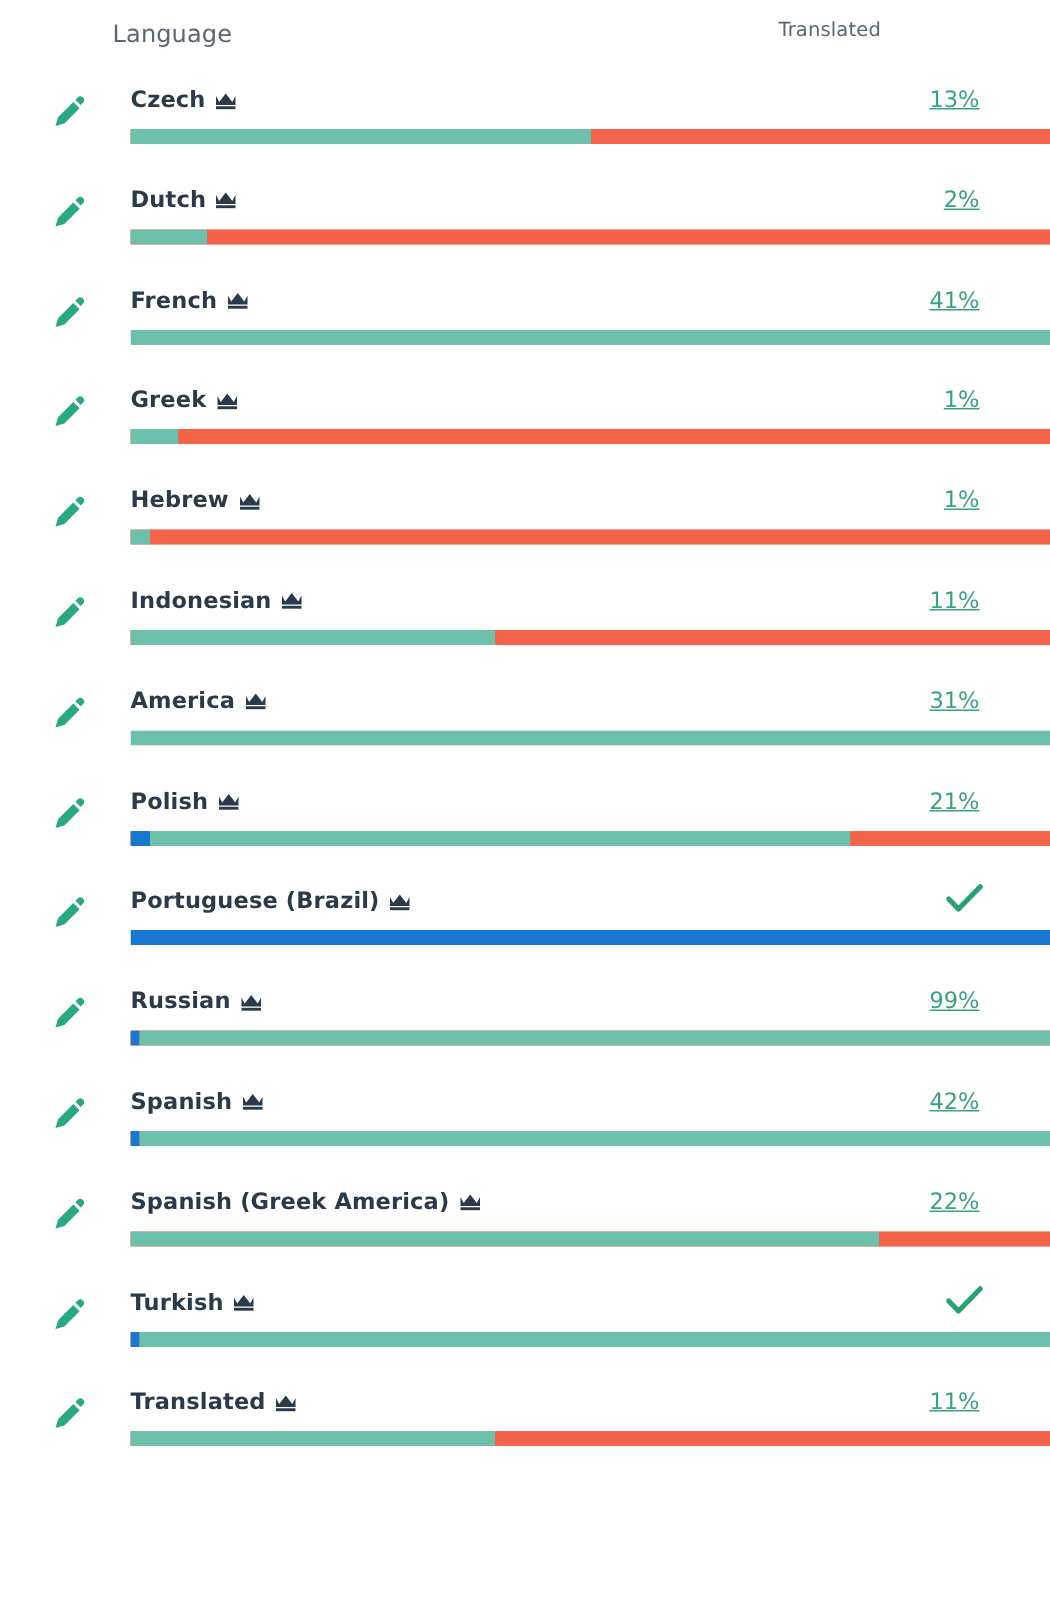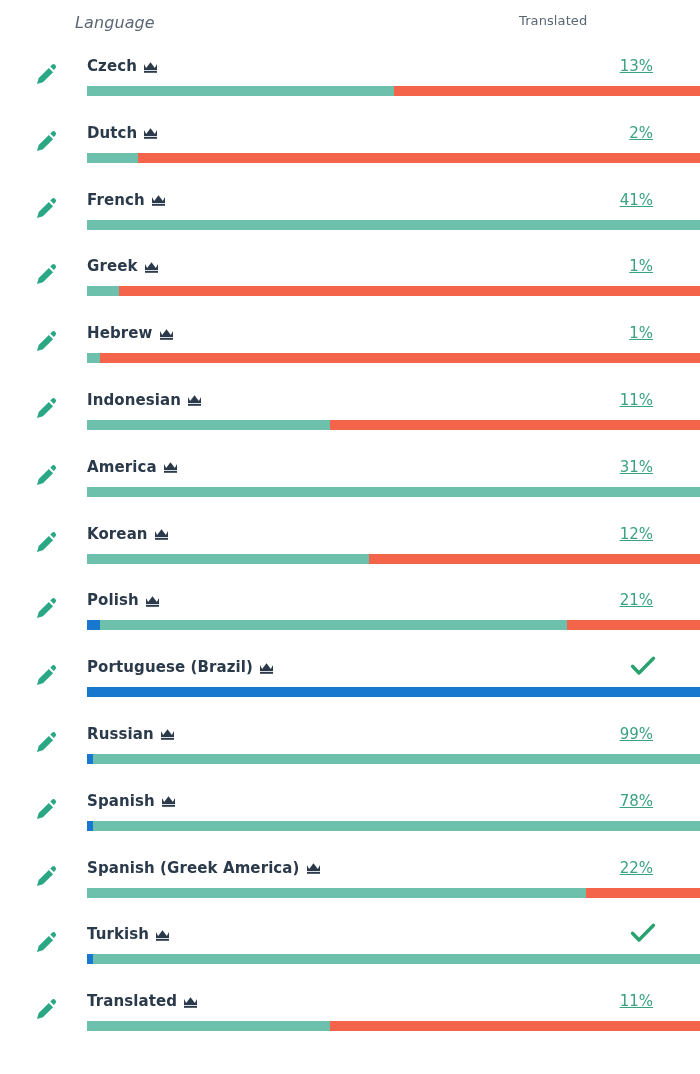--- a/index.html
+++ b/index.html
@@ -26,21 +26,20 @@
     height: 46px;
   }
   .head-language {
     position: absolute;
     left: 75px;
     top: 13px;
     font-size: 16px;
     color: #5a6672;
     letter-spacing: .1px;
     white-space: nowrap;
-    font-style: italic;
   }
   .head-translated {
     position: absolute;
     left: 519px;
     top: 13px;
     font-size: 13px;
     color: #5a6672;
     letter-spacing: .1px;
     white-space: nowrap;
   }
@@ -286,42 +285,20 @@
         </div>
       </div>
       <div class="lang-row">
         <div class="edit-icon">
           <svg viewBox="0 0 24 24" aria-hidden="true">
             <path d="M19.1 4.3a2.1 2.1 0 0 0-3 0l-1.3 1.3 3 3 1.3-1.3a2.1 2.1 0 0 0 0-3z" fill="#2aa784"></path>
             <path d="M13.6 6.8 4.9 15.5 3.4 20.6l5.1-1.5 8.7-8.7-3.6-3.6z" fill="#2aa784"></path>
           </svg>
         </div>
         <div class="lang-label">
-          <span class="lang-name">Korean</span>
-          <span class="crown-icon">
-            <svg width="15" height="13" viewBox="0 0 16 14" aria-hidden="true">
-              <path d="M1 3.3 3.3 7.6 8 1.4l4.7 6.2L15 3.3v6.4H1z" fill="#2b3a4a"></path>
-              <rect x="1" y="10.6" width="14" height="2.1" fill="#2b3a4a"></rect>
-            </svg>
-          </span>
-        </div>
-        <div class="lang-status">12%</div>
-        <div class="lang-bar">
-          <div class="seg seg-translated" style="width: 44%;"></div>
-          <div class="seg seg-untranslated" style="width: 56%;"></div>
-        </div>
-      </div>
-      <div class="lang-row">
-        <div class="edit-icon">
-          <svg viewBox="0 0 24 24" aria-hidden="true">
-            <path d="M19.1 4.3a2.1 2.1 0 0 0-3 0l-1.3 1.3 3 3 1.3-1.3a2.1 2.1 0 0 0 0-3z" fill="#2aa784"></path>
-            <path d="M13.6 6.8 4.9 15.5 3.4 20.6l5.1-1.5 8.7-8.7-3.6-3.6z" fill="#2aa784"></path>
-          </svg>
-        </div>
-        <div class="lang-label">
           <span class="lang-name">Polish</span>
           <span class="crown-icon">
             <svg width="15" height="13" viewBox="0 0 16 14" aria-hidden="true">
               <path d="M1 3.3 3.3 7.6 8 1.4l4.7 6.2L15 3.3v6.4H1z" fill="#2b3a4a"></path>
               <rect x="1" y="10.6" width="14" height="2.1" fill="#2b3a4a"></rect>
             </svg>
           </span>
         </div>
         <div class="lang-status">21%</div>
         <div class="lang-bar">
@@ -384,21 +361,21 @@
         </div>
         <div class="lang-label">
           <span class="lang-name">Spanish</span>
           <span class="crown-icon">
             <svg width="15" height="13" viewBox="0 0 16 14" aria-hidden="true">
               <path d="M1 3.3 3.3 7.6 8 1.4l4.7 6.2L15 3.3v6.4H1z" fill="#2b3a4a"></path>
               <rect x="1" y="10.6" width="14" height="2.1" fill="#2b3a4a"></rect>
             </svg>
           </span>
         </div>
-        <div class="lang-status">78%</div>
+        <div class="lang-status">42%</div>
         <div class="lang-bar">
           <div class="seg seg-approved" style="width: 1%;"></div>
           <div class="seg seg-translated" style="width: 99%;"></div>
         </div>
       </div>
       <div class="lang-row">
         <div class="edit-icon">
           <svg viewBox="0 0 24 24" aria-hidden="true">
             <path d="M19.1 4.3a2.1 2.1 0 0 0-3 0l-1.3 1.3 3 3 1.3-1.3a2.1 2.1 0 0 0 0-3z" fill="#2aa784"></path>
             <path d="M13.6 6.8 4.9 15.5 3.4 20.6l5.1-1.5 8.7-8.7-3.6-3.6z" fill="#2aa784"></path>

